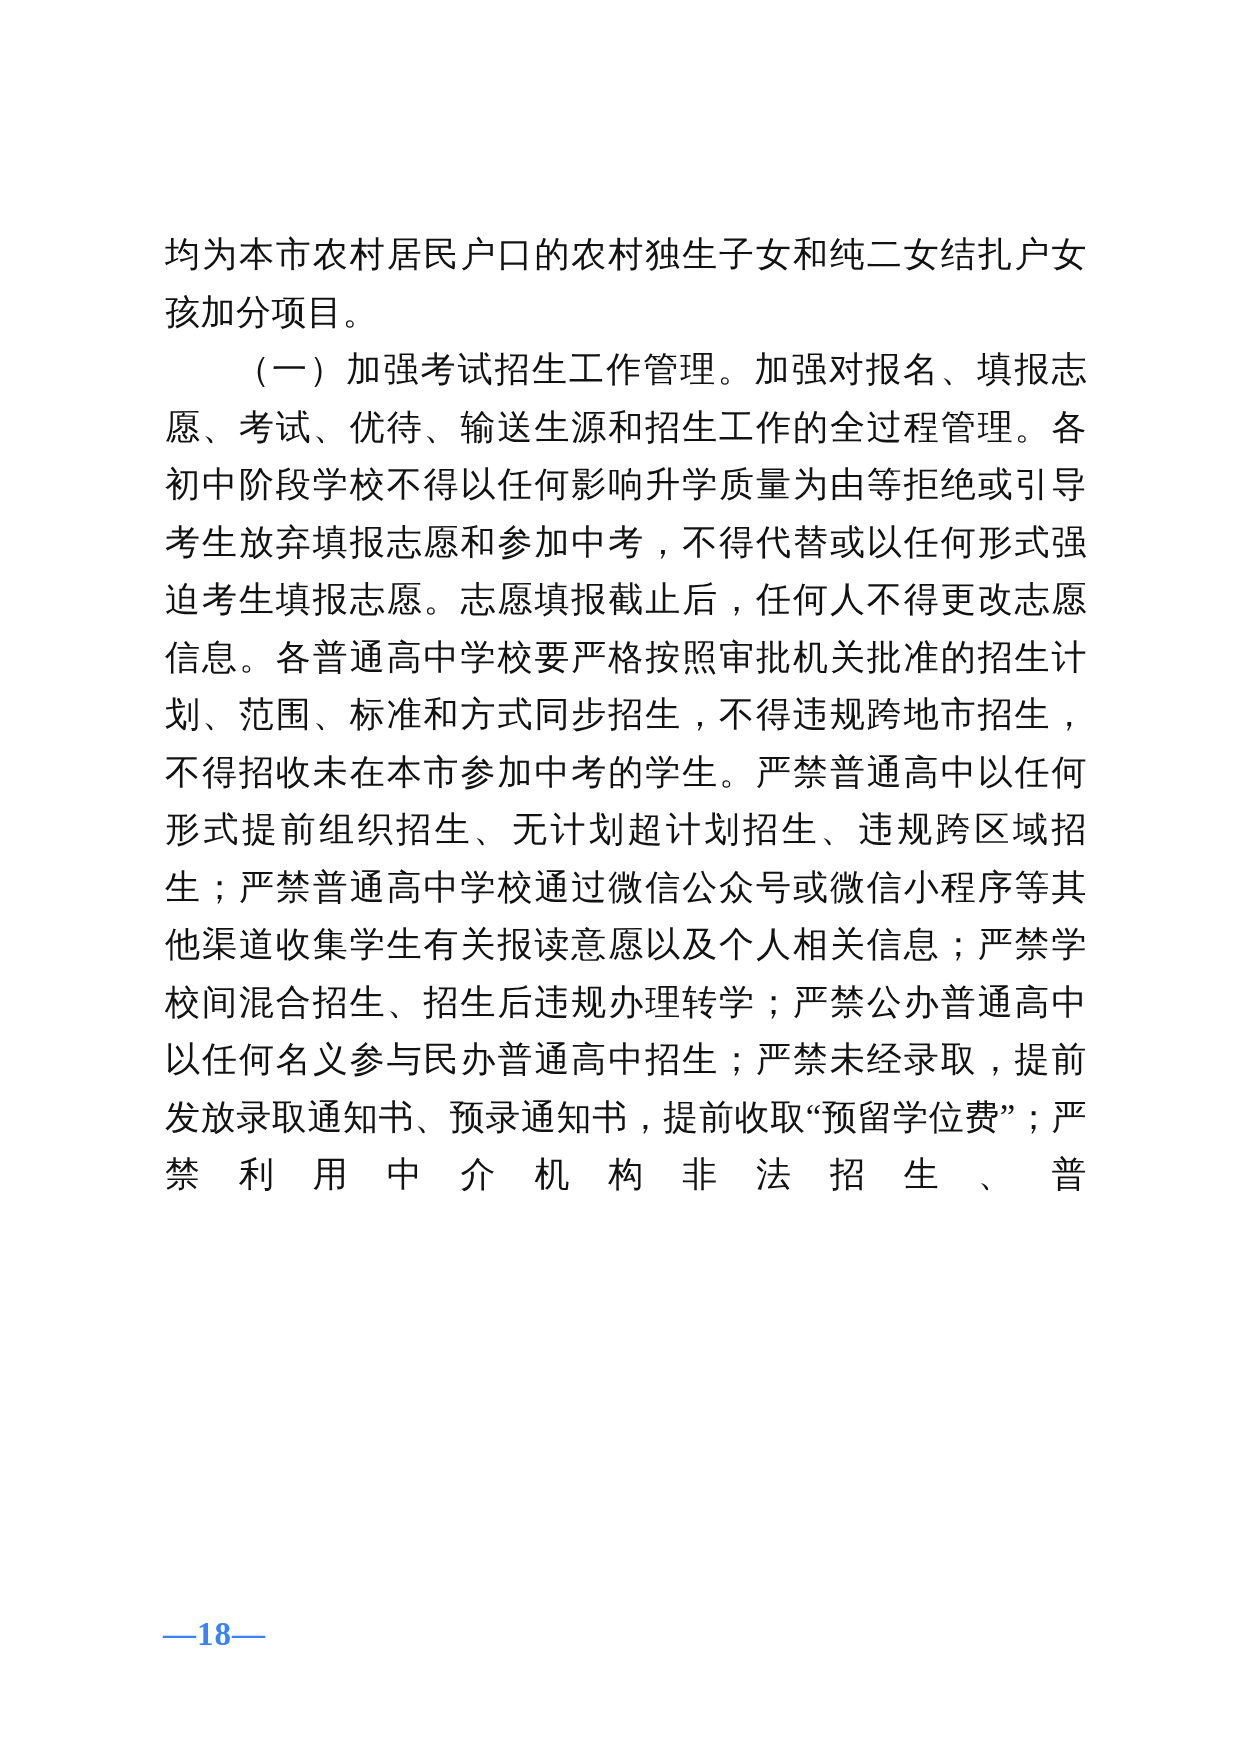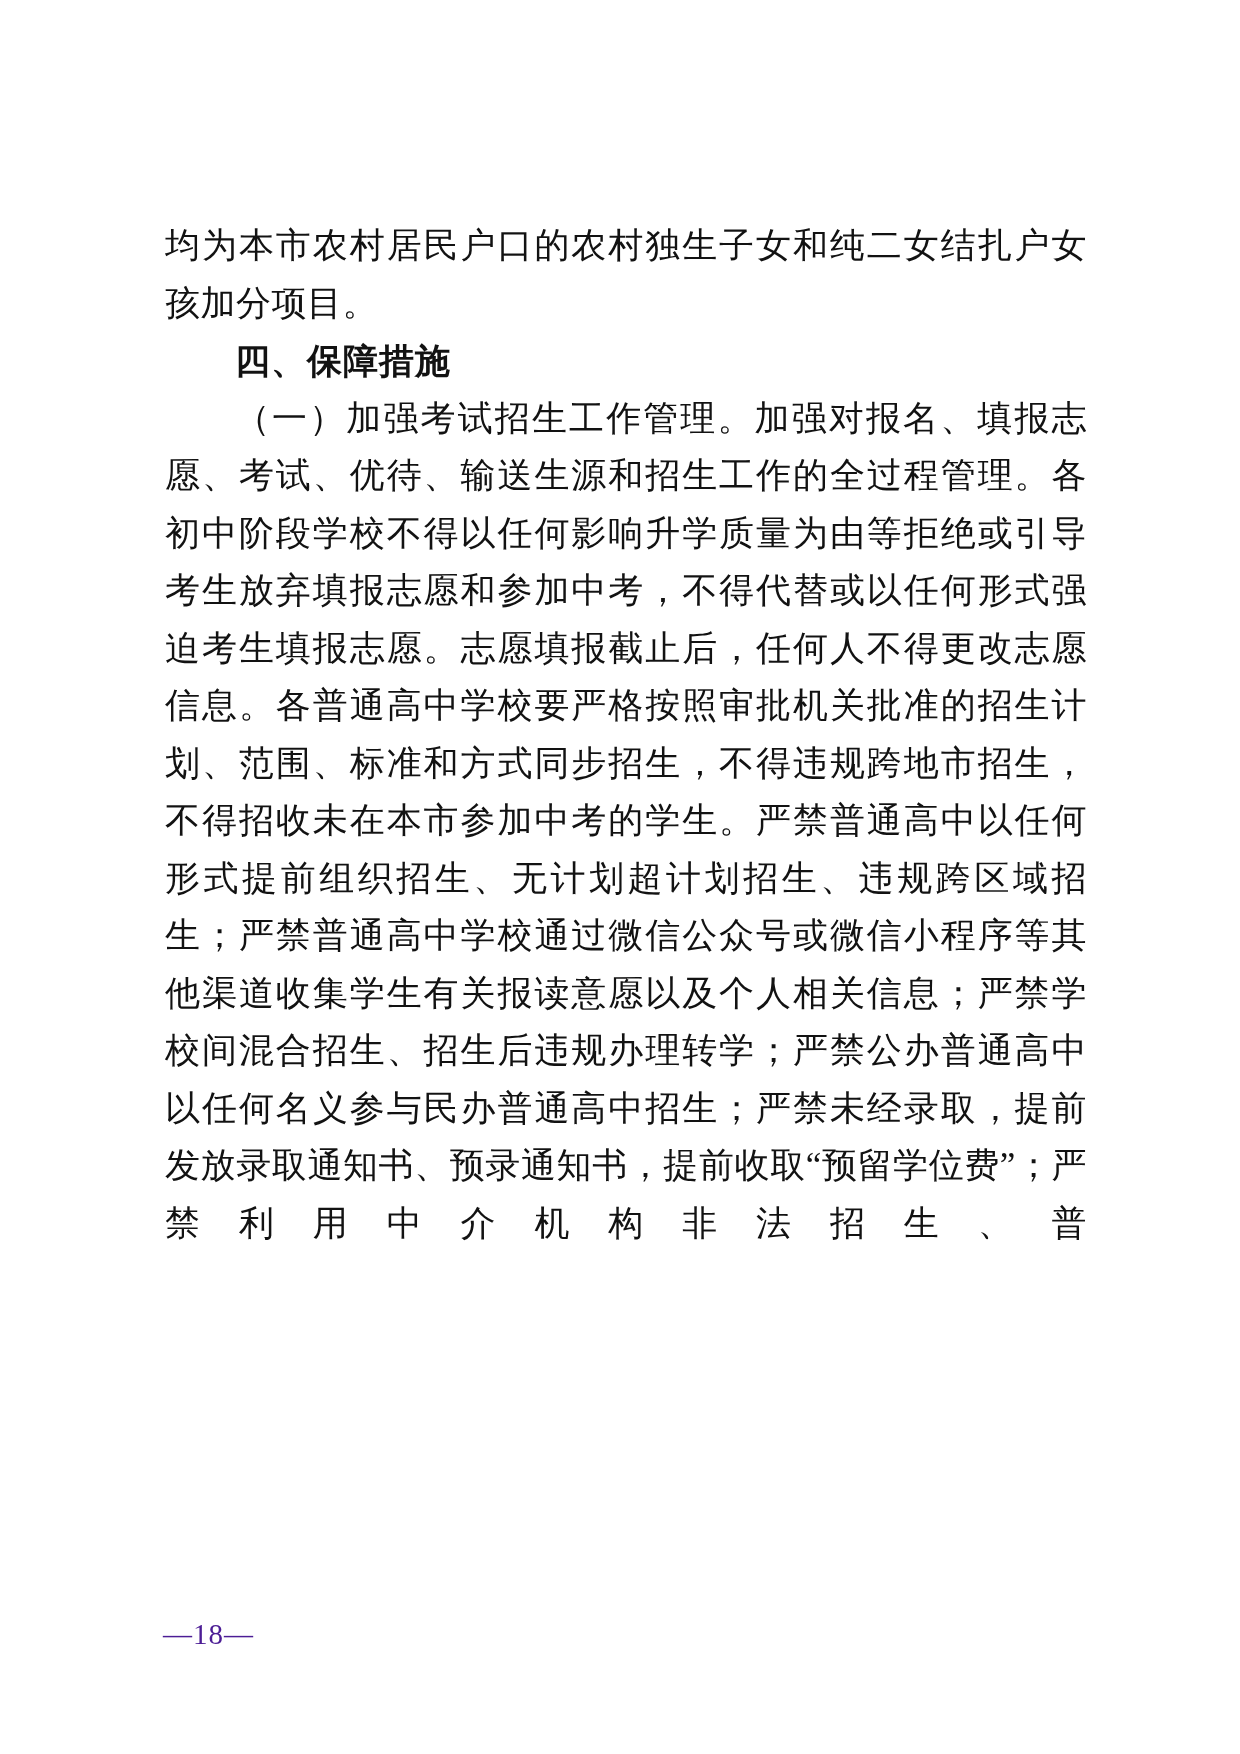--- a/index.html
+++ b/index.html
@@ -12,21 +12,21 @@
     width: 1240px;
     height: 1754px;
     background: #ffffff;
     overflow: hidden;
     font-family: "Liberation Serif", "DejaVu Serif", serif;
     color: #121212;
   }
   .content {
     position: absolute;
     left: 165px;
-    top: 217px;
+    top: 226px;
     width: 922px;
   }
   .content p,
   .content h2 {
     margin: 0;
     font-size: 35px;
     line-height: 57.5px;
     font-weight: normal;
     text-align: justify;
     text-justify: inter-character;
@@ -44,36 +44,36 @@
     letter-spacing: 1px;
   }
   .lead-in {
     
     font-weight: normal;
   }
   .page-footer {
     position: absolute;
     left: 163px;
     top: 1614px;
-    font-size: 29px;
+    font-size: 33px;
     line-height: 40px;
     letter-spacing: 1px;
-    color: #4c1d95;
+    color: #3b82f6;
     font-family: "Liberation Serif", "DejaVu Serif", serif;
+    font-weight: bold;
   }
 </style>
 </head>
 <body>
 
 <div class="page">
   <div class="content">
 
     <p class="continuation">均为本市农村居民户口的农村独生子女和纯二女结扎户女孩加分项目。</p>
 
 
-    <h2 class="indent section-heading">四、保障措施</h2>
 
     <p class="indent fill-last-line"><span class="lead-in">（一）加强考试招生工作管理。</span><span>加强对报名、填报志愿、考试、优待、输送生源和招生工作的全过程管理。各初中阶段学校不得以任何影响升学质量为由等拒绝或引导考生放弃填报志愿和参加中考，不得代替或以任何形式强迫考生填报志愿。志愿填报截止后，任何人不得更改志愿信息。各普通高中学校要严格按照审批机关批准的招生计划、范围、标准和方式同步招生，不得违规跨地市招生，不得招收未在本市参加中考的学生。严禁普通高中以任何形式提前组织招生、无计划超计划招生、违规跨区域招生；严禁普通高中学校通过微信公众号或微信小程序等其他渠道收集学生有关报读意愿以及个人相关信息；严禁学校间混合招生、招生后违规办理转学；严禁公办普通高中以任何名义参与民办普通高中招生；严禁未经录取，提前发放录取通知书、预录通知书，提前收取“预留学位费”；严禁利用中介机构非法招生、普</span></p>
 
   </div>
 
   <div class="page-footer">—18—</div>
 </div>
 
 </body></html>

